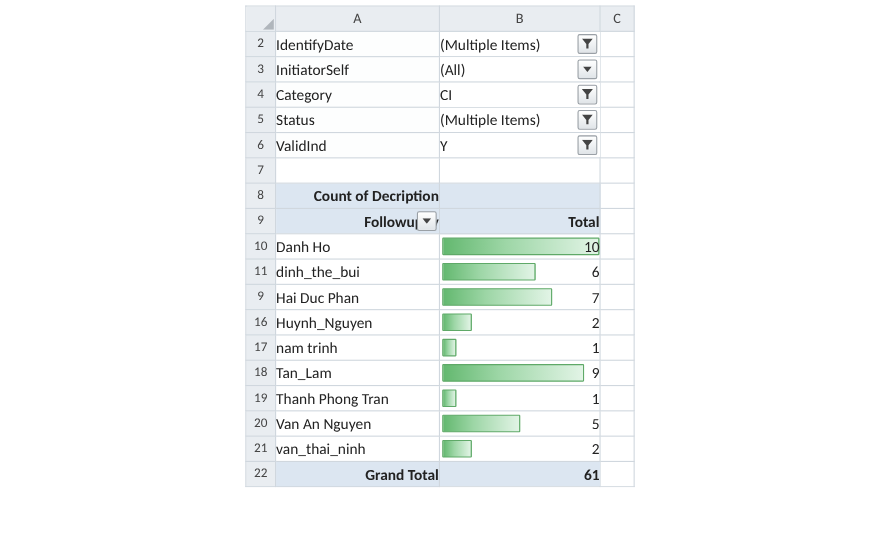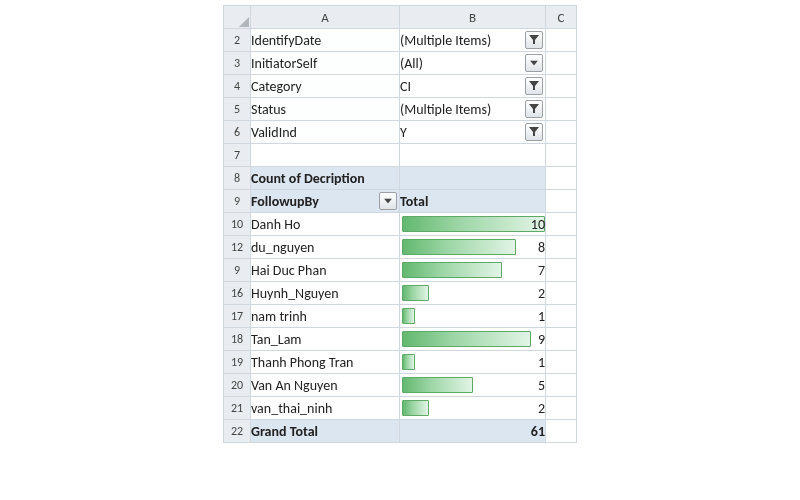--- a/index.html
+++ b/index.html
@@ -67,20 +67,21 @@
       position: relative;
     }
     .dd-btn svg {
       position: absolute;
       top: 50%;
       left: 50%;
       transform: translate(-50%, -50%);
     }
     .hdr-blue {
       background: #dce6f1;
+      text-align: right;
     }
     .bold { font-weight: bold; }
     .val-cell {
       position: relative;
       text-align: right;
       padding-right: 6px;
     }
     .bar {
       position: absolute;
       left: 2px;
@@ -203,23 +204,23 @@
 
   </tbody>
     <tbody id="data-body">
       <tr>
         <th class="rowhead">10</th>
         <td class="cell col-a">Danh Ho</td>
         <td class="cell col-b val-cell"><div class="bar" style="width:calc(100% - 4px)"></div><span class="val-num">10</span></td>
         <td class="cell col-c"></td>
       </tr>
       <tr>
-        <th class="rowhead">12</th>
-        <td class="cell col-a">du_nguyen</td>
-        <td class="cell col-b val-cell"><div class="bar" style="width:calc(80% - 4px)"></div><span class="val-num">8</span></td>
+        <th class="rowhead">11</th>
+        <td class="cell col-a">dinh_the_bui</td>
+        <td class="cell col-b val-cell"><div class="bar" style="width:calc(60% - 4px)"></div><span class="val-num">6</span></td>
         <td class="cell col-c"></td>
       </tr>
       <tr>
         <th class="rowhead">9</th>
         <td class="cell col-a">Hai Duc Phan</td>
         <td class="cell col-b val-cell"><div class="bar" style="width:calc(70% - 4px)"></div><span class="val-num">7</span></td>
         <td class="cell col-c"></td>
       </tr>
       <tr>
         <th class="rowhead">16</th>

